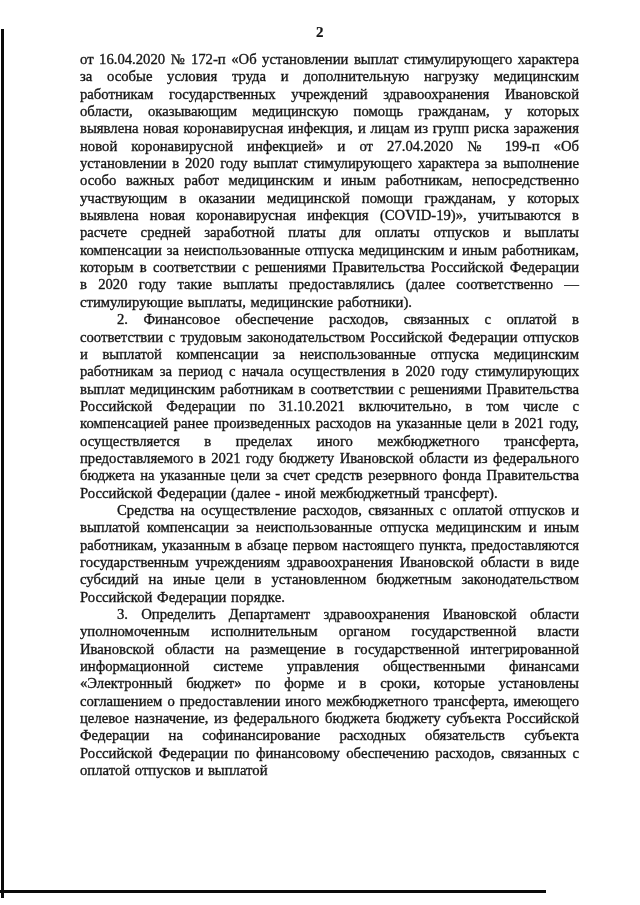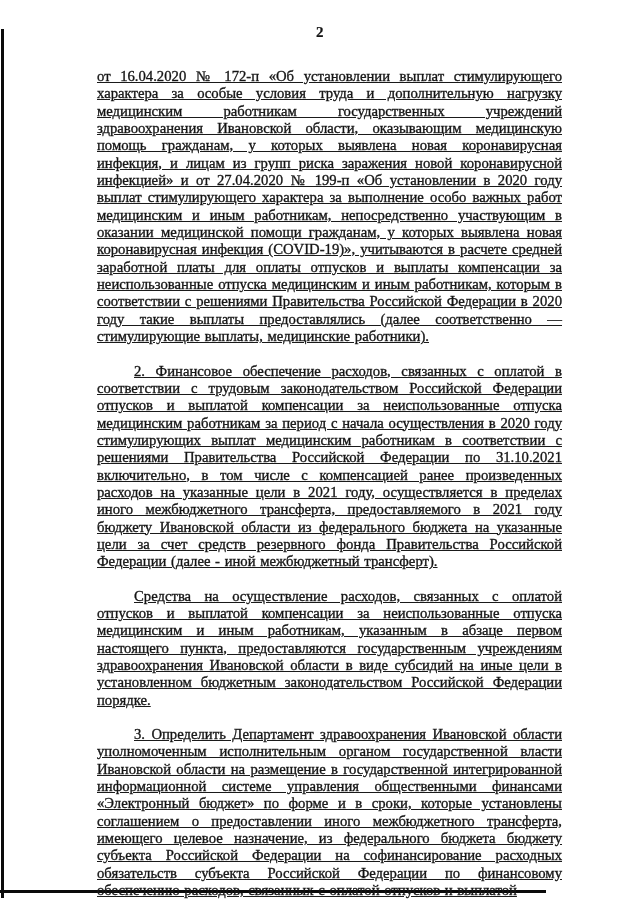--- a/index.html
+++ b/index.html
@@ -33,23 +33,22 @@
     top: 51px;
     left: 80px;
     width: 499px;
     text-align: justify;
     font-size: 14.7px;
     line-height: 17.35px;
     -webkit-text-stroke: 0.35px #1a1a1a;
     word-spacing: 1px;
   }
   .text-block p {
-    margin: 17px;
+    margin: 0;
     padding: 0;
-    text-decoration: underline;
   }
   .text-block p.indent {
     text-indent: 37px;
   }
   
   .scan-line-left {
     position: absolute;
     left: 1px;
     top: 29px;
     width: 3px;

